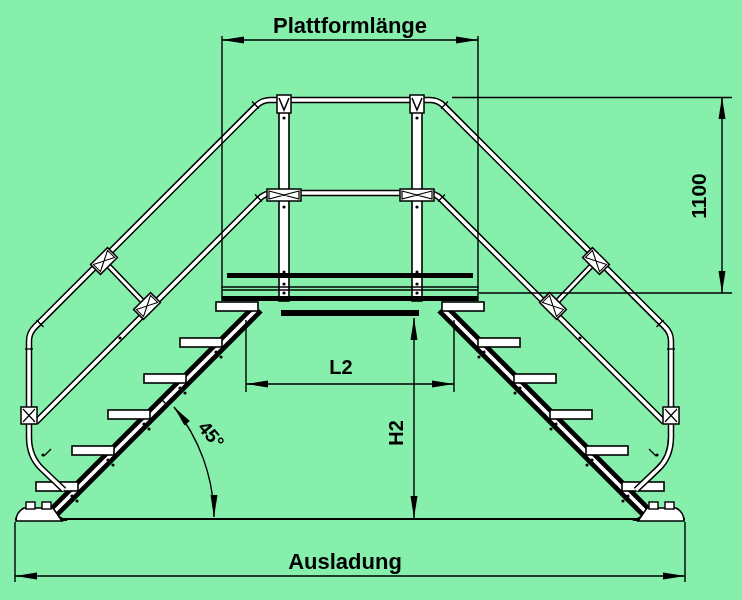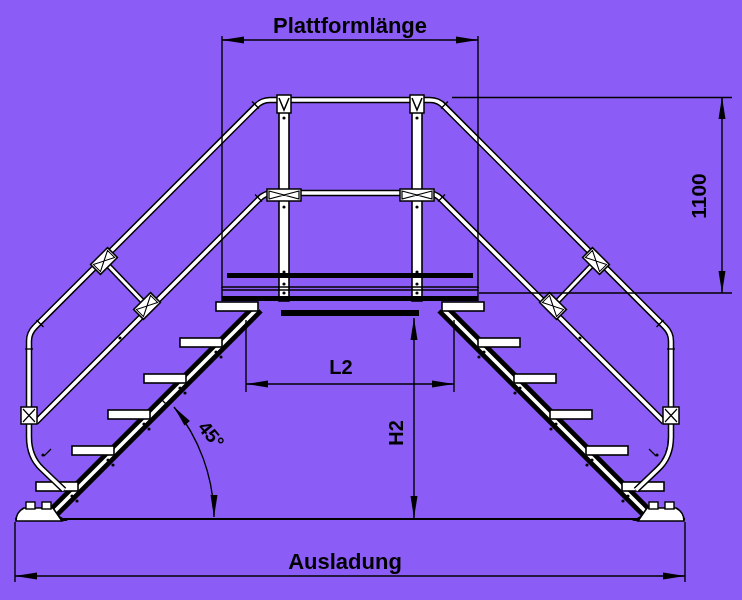--- a/index.html
+++ b/index.html
@@ -1,16 +1,16 @@
 <!DOCTYPE html>
 <html><head>
 <meta charset="utf-8">
 <style>
   html,body{margin:0;padding:0;background:#ffffff;}
-  .stage{position:relative;width:742px;height:600px;background:#8b5cf6;overflow:hidden;
+  .stage{position:relative;width:742px;height:600px;background:#86efac;overflow:hidden;
          font-family:"Liberation Sans", sans-serif;}
   svg{display:block}
   text{font-family:"Liberation Sans", sans-serif;font-weight:bold;fill:#000;}
   .dim{stroke:#000;stroke-width:1.4;fill:none;}
   .arr{fill:#000;stroke:none;}
 </style>
 </head>
 <body>
 
 <div class="stage">

